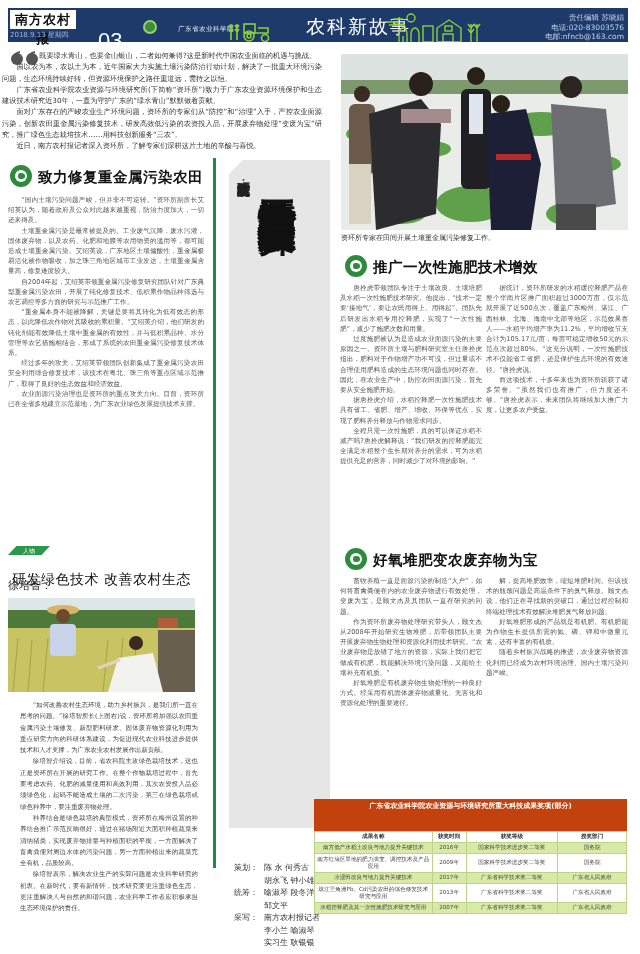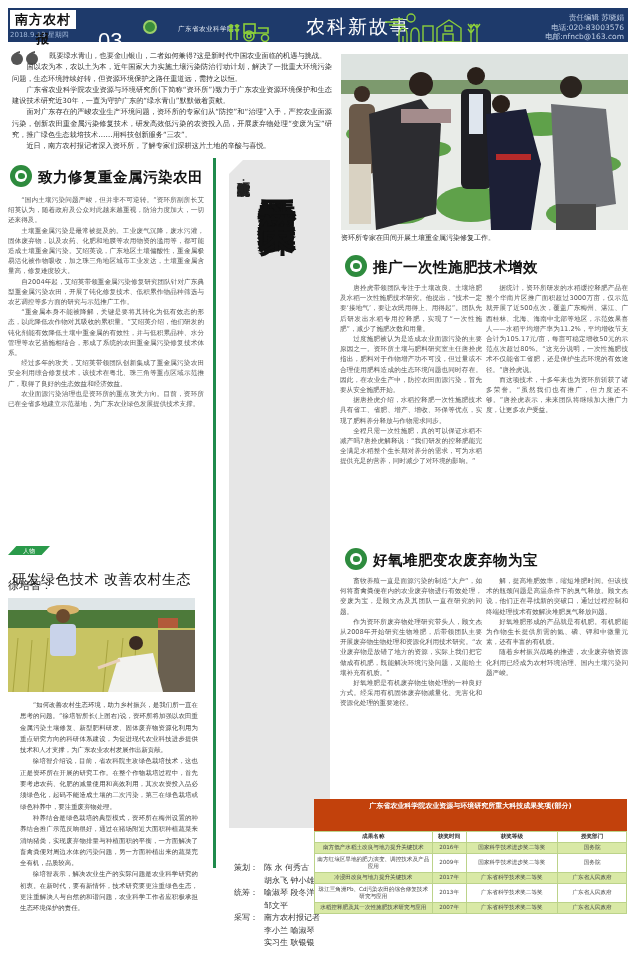--- a/index.html
+++ b/index.html
@@ -16,21 +16,21 @@
   .page-num { position: absolute; left: 98px; top: 20px; font-size: 22px; color: #fff; font-family: "Liberation Sans", sans-serif; line-height: 26px; }
   .academy { position: absolute; left: 143px; top: 8px; height: 18px; display: flex; align-items: flex-end; gap: 21px; }
   .academy-logo { width: 14px; height: 14px; border-radius: 50%; background: #3a8e3a; border: 2px solid #9ccf6a; }
   .academy-name { font-size: 6.5px; color: #e8eef7; line-height: 9px; letter-spacing: 0.5px; }
   .decor-left { position: absolute; left: 228px; top: 8px; width: 46px; height: 26px; }
   .section-title { position: absolute; left: 278px; top: 6px; font-size: 19px; color: #fff; line-height: 24px; letter-spacing: 2px; margin-left: 28px; }
   .decor-right { position: absolute; left: 385px; top: 4px; width: 100px; height: 30px; }
   .editor-info { position: absolute; right: 16px; top: 5px; text-align: right; font-size: 7.5px; color: #c4d2e8; line-height: 9.5px; }
 
   
-  .intro { position: absolute; left: 12px; top: 50px; width: 320px; font-size: 7.2px; line-height: 11.3px; color: #333; }
+  .intro { position: absolute; left: 2px; top: 50px; width: 320px; font-size: 7.2px; line-height: 11.3px; color: #333; }
   .quote-mark { position: absolute; left: 10px; top: 51px; width: 34px; height: 14px; }
   .intro p { text-indent: 2em; text-align: justify; }
   .intro p.lead { padding-left: 30px; text-indent: 1em; }
 
   
   .photo-top { position: absolute; left: 341px; top: 54px; width: 287px; height: 176px; overflow: hidden; background: #cfd7cf; }
   .caption-top { position: absolute; left: 341px; top: 233px; font-size: 7px; color: #333; line-height: 10px; }
 
   
   .sec-head { position: absolute; display: flex; align-items: flex-end; gap: 6px; }

